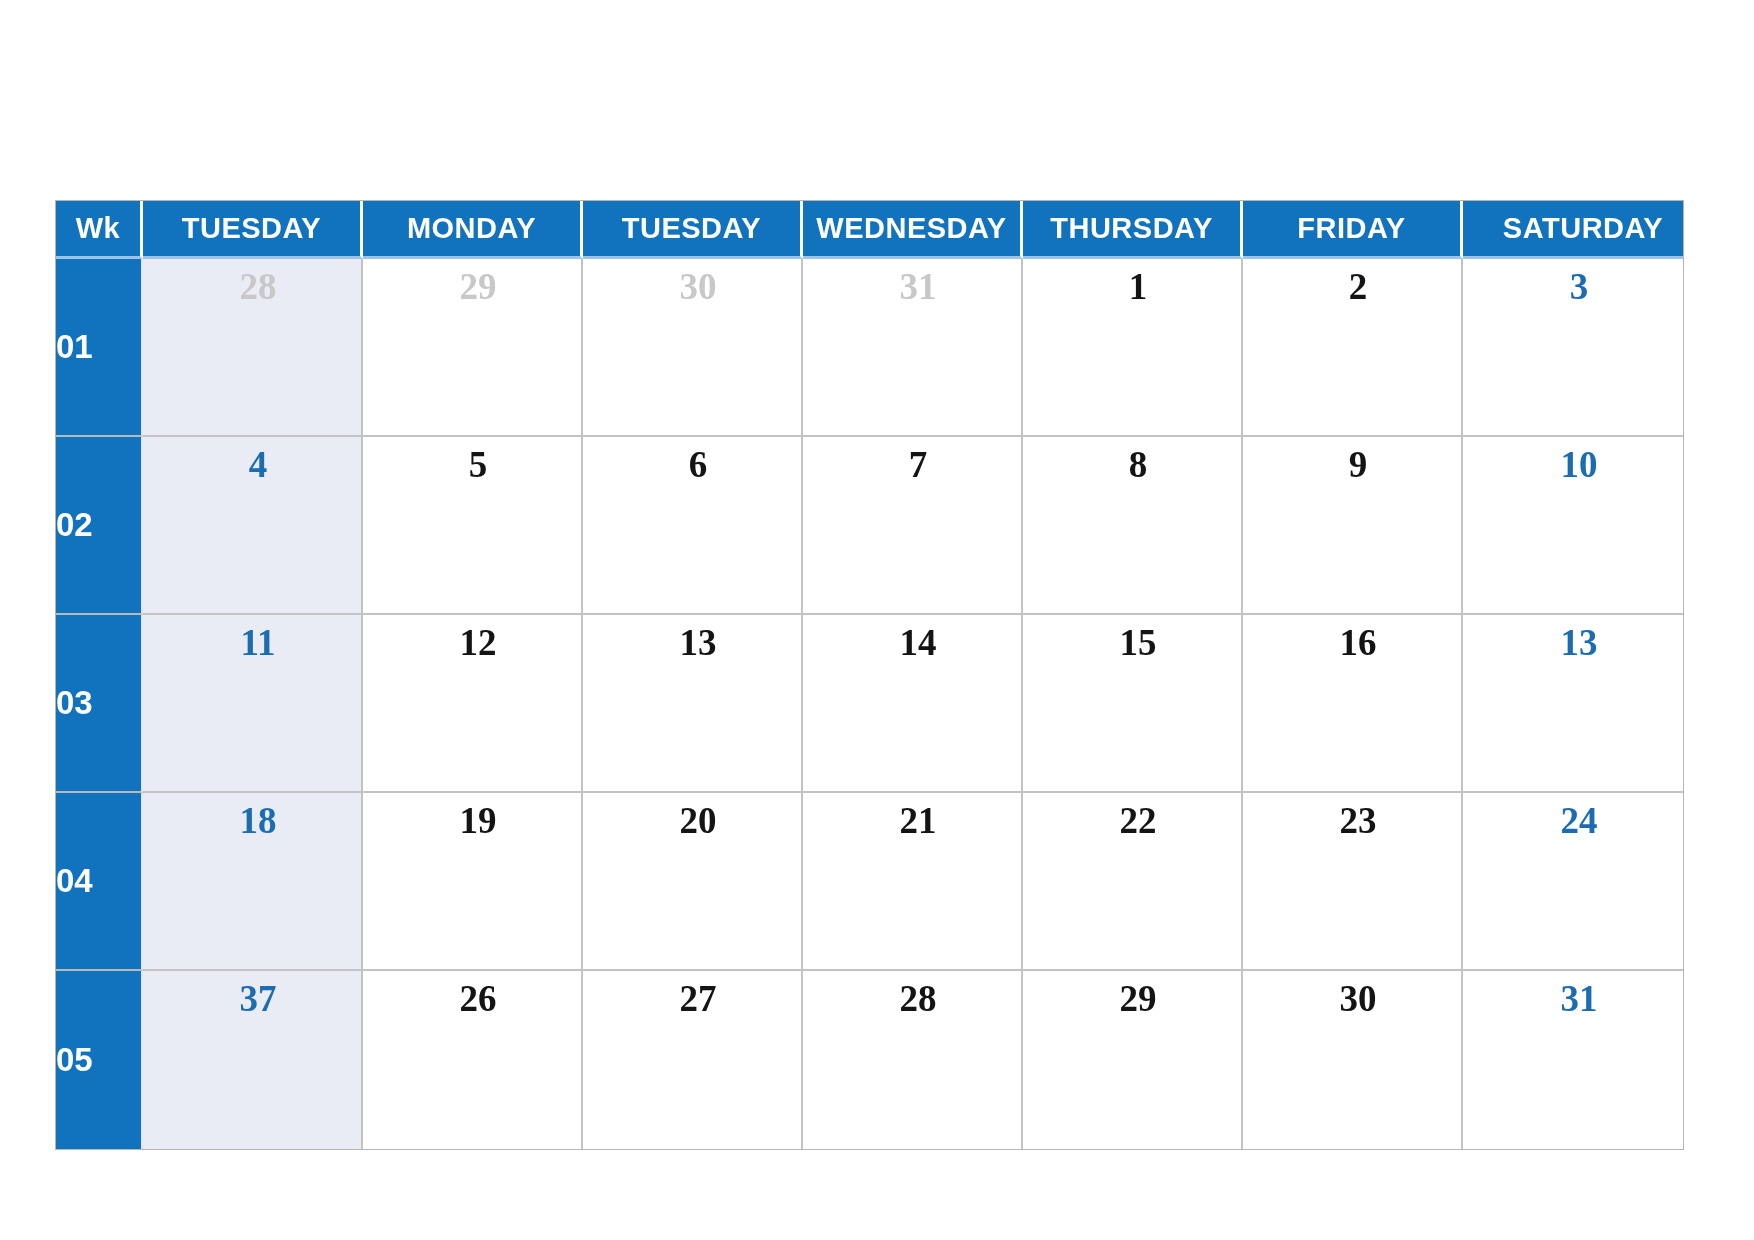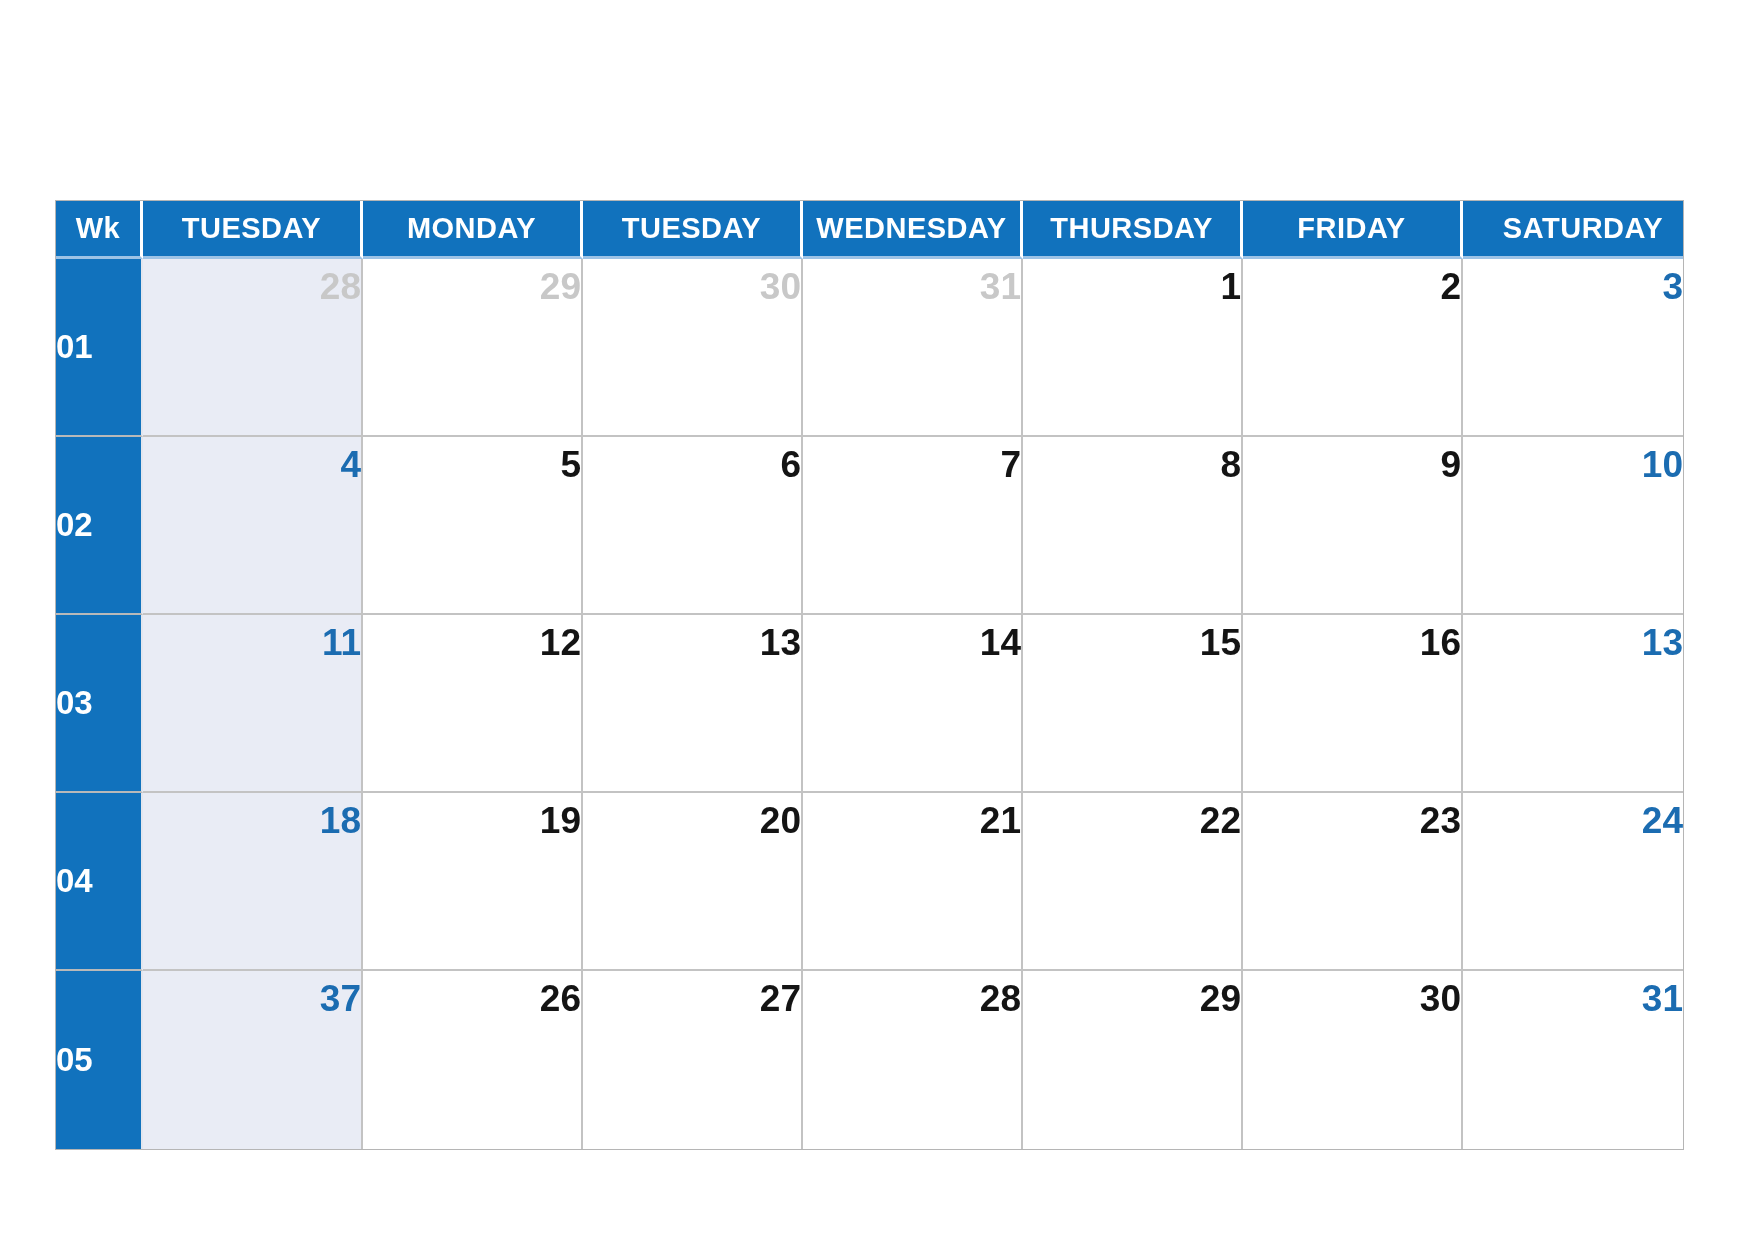--- a/index.html
+++ b/index.html
@@ -61,23 +61,24 @@
     color: #ffffff;
     font-size: 33px; font-weight: bold;
     text-align: left; vertical-align: middle;
     border-right: 2px solid #e3e6ee;
     border-bottom: 2px solid #b9b9b9;
   }
   tbody tr:last-child th.wknum { border-bottom: 0; }
 
   tbody td {
     background: #ffffff;
-    vertical-align: top; text-align: right;
+    vertical-align: top; text-align: center;
     border-right: 2px solid var(--grid-gray, #c3c3c3);
     border-bottom: 2px solid var(--grid-gray, #c3c3c3);
+    font-family: Liberation Serif, serif;
   }
   tbody td:last-child { border-right: 0; }
   tbody tr:last-child td { border-bottom: 0; }
 
   td.sunday { background: var(--sunday-bg, #e9ecf5); }
 
   .date {
     display: block;
     padding: 8px 0 0 12px;
     font-size: 37px; font-weight: bold;

